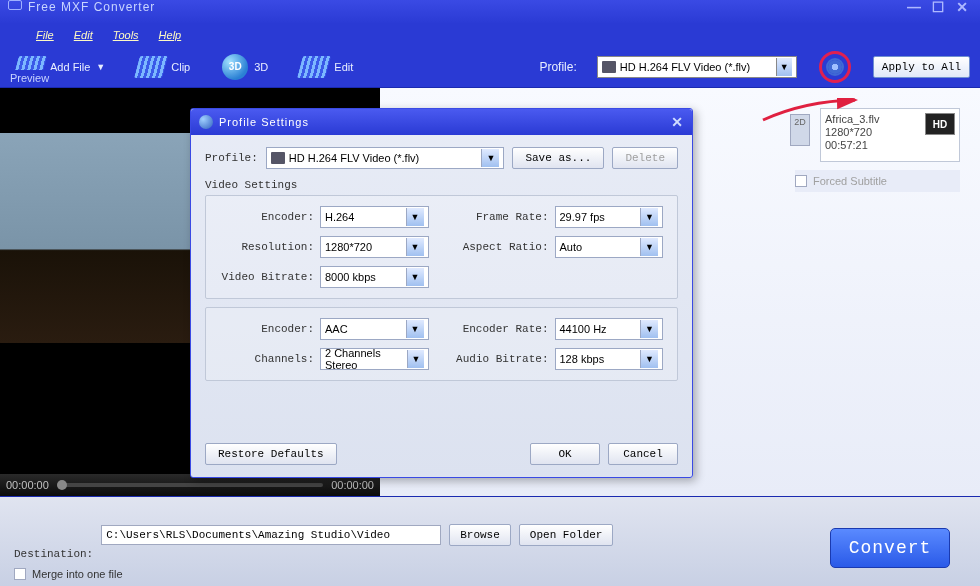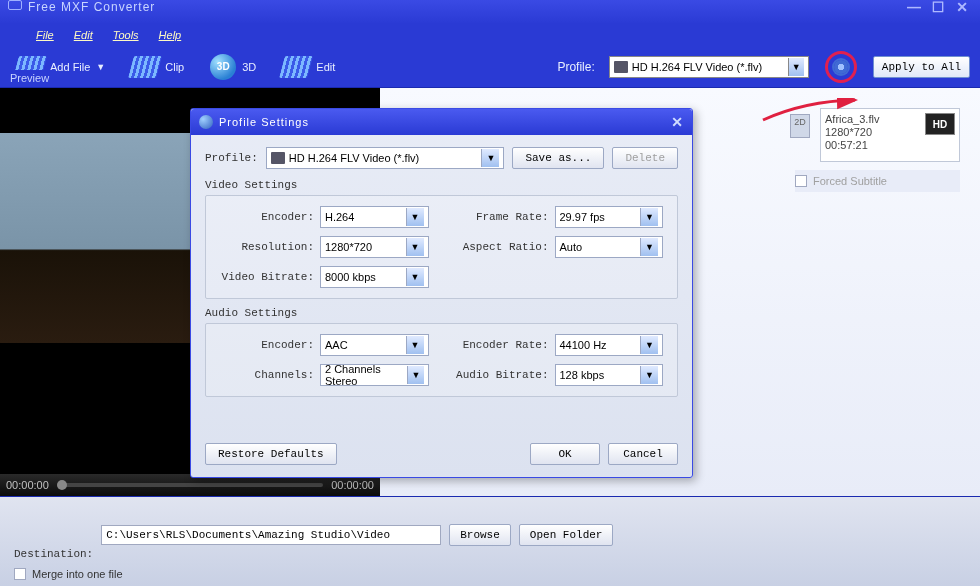--- a/index.html
+++ b/index.html
@@ -11,21 +11,21 @@
 .titlebar .title { flex: 1; letter-spacing: 1px; font-size: 12px; }
 .titlebar .win-controls { display: flex; gap: 4px; }
 .titlebar .win-btn { width: 20px; height: 16px; color: #aeb8ff; cursor: pointer; text-align: center; line-height: 14px; font-size: 14px; font-weight: bold; }
 
 
 .menubar { height: 22px; background: #2a3ad4; display: flex; align-items: center; padding-left: 36px; gap: 20px; }
 .menubar .menu-item { color: #fef9c3; font-size: 12px; cursor: pointer; font-style: italic; }
 .menubar .menu-item .ul { text-decoration: underline; }
 
 
-.toolbar { height: 42px; background: #2a3ad4; display: flex; align-items: center; padding: 0 10px; gap: 14px; border-bottom: 1px solid #1a2ab0; }
+.toolbar { height: 42px; background: #2a3ad4; display: flex; align-items: center; padding: 0 10px; gap: 20px; border-bottom: 1px solid #1a2ab0; }
 .tool-btn { display: flex; align-items: center; gap: 6px; color: #e8eeff; cursor: pointer; padding: 3px 6px; font-size: 12px; }
 .tool-icon { width: 28px; height: 22px; display: inline-block; }
 .film-icon { background: repeating-linear-gradient(90deg,#7cb8ff,#7cb8ff 3px,#3a5ae8 3px,#3a5ae8 6px); transform: skewX(-15deg); border-radius: 2px; }
 .orb-3d { width: 26px; height: 26px; border-radius: 50%; background: radial-gradient(circle at 30% 30%, #a0e0ff, #2a80d4 70%); display: flex; align-items: center; justify-content: center; color: #fff; font-weight: bold; font-size: 10px; }
 .dropdown-arrow { font-size: 9px; }
 .toolbar .spacer { flex: 1; }
 .profile-label { color: #e8eeff; font-size: 12px; }
 .profile-select { height: 22px; width: 200px; background: #fff; border: 1px solid #888; display: flex; align-items: center; padding: 0 4px; font-family: "Courier New", monospace; font-size: 11px; }
 .profile-select .sel-icon { width: 14px; height: 12px; background: #556; margin-right: 4px; border-radius: 1px; }
 .profile-select .dd { margin-left: auto; width: 16px; height: 18px; background: linear-gradient(#e0eaff,#a0c0f0); border-left: 1px solid #888; text-align: center; font-size: 9px; line-height: 18px; }
@@ -43,21 +43,21 @@
 .slider-thumb { position: absolute; left: 0; top: -3px; width: 10px; height: 10px; border-radius: 50%; background: #888; }
 .player-controls { position: absolute; bottom: -46px; left: 0; width: 380px; height: 46px; background: linear-gradient(#e8ecf4,#c8d0e0); border-top: 1px solid #a0a8c0; display: flex; align-items: center; gap: 6px; padding: 0 10px; }
 .pc-btn { width: 24px; height: 24px; border-radius: 50%; background: radial-gradient(circle at 30% 30%,#fff,#c0c8d8); border: 1px solid #8090b0; display: flex; align-items: center; justify-content: center; cursor: pointer; font-size: 10px; color: #304070; }
 .pc-btn.play { background: radial-gradient(circle at 30% 30%,#8ac0ff,#2050c0); color: #fff; width: 26px; height: 26px; }
 .pc-btn.camera { border-radius: 3px; background: linear-gradient(#555,#222); color: #eee; width: 28px; }
 
 .right-pane { flex: 1; background: linear-gradient(#f8faff,#e8ecf8); position: relative; }
 .file-card { position: absolute; top: 20px; right: 20px; width: 140px; height: 54px; background: #fff; border: 1px solid #c0c8d8; display: flex; padding: 4px; font-family: "Courier New", monospace; font-size: 10px; }
 .file-info { flex: 1; line-height: 13px; color: #444; }
 .hd-badge { width: 30px; height: 22px; background: #222; color: #fff; font-weight: bold; font-size: 10px; display: flex; align-items: center; justify-content: center; border: 1px solid #888; margin-left: 19px; }
-.badge-2d { position: absolute; top: 26px; right: 170px; width: 20px; height: 24px; background: #d0d8e8; border: 1px solid #a0a8c0; font-size: 9px; text-align: center; line-height: 14px; color: #666; }
+.badge-2d { position: absolute; top: 26px; right: 170px; width: 20px; height: 32px; background: #d0d8e8; border: 1px solid #a0a8c0; font-size: 9px; text-align: center; line-height: 14px; color: #666; }
 .forced-sub { position: absolute; top: 82px; right: 20px; width: 165px; height: 22px; display: flex; align-items: center; gap: 6px; color: #a0a0a0; font-family: "Courier New", monospace; font-size: 11px; background:#e8ecf8; }
 .cb { width: 12px; height: 12px; border: 1px solid #a0a8c0; background: #fff; }
 
 
 .arrow { position: absolute; top: 98px; left: 755px; width: 110px; height: 30px; pointer-events: none; z-index: 100; }
 
 
 .dest-bar { position: absolute; left: 0; right: 0; bottom: 0; height: 90px; background: linear-gradient(#e0e4f0,#c8d0e4); border-top: 1px solid #1a2ab0; padding: 12px 14px 10px; }
 .dest-row { display: flex; align-items: center; gap: 8px; }
 .dest-label { font-family: "Courier New", monospace; font-size: 11px; color: #333; margin-top: 39px; }
@@ -243,21 +243,20 @@
               <span class="sl">Aspect Ratio:</span>
               <div class="m-select">
                 <span>Auto</span>
                 <span class="dd">▼</span>
               </div>
             </div>
         </div>
       </div>
     </div>
 
-    <div class="group-label">Audio Settings</div>
     <div class="group-box">
       <div class="setting-grid">
         <div class="setting-col">
           <div class="setting-row">
               <span class="sl">Encoder:</span>
               <div class="m-select">
                 <span>AAC</span>
                 <span class="dd">▼</span>
               </div>
             </div>
@@ -301,13 +300,14 @@
   <div class="dest-row">
     <span class="dest-label">Destination:</span>
     <input class="dest-input" value="C:\Users\RLS\Documents\Amazing Studio\Video" style="">
     <button class="small-btn">Browse</button>
     <button class="small-btn">Open Folder</button>
   </div>
   <div class="merge-row">
     <div class="cb"></div>
     <span>Merge into one file</span>
   </div>
+  <button class="convert-btn">Convert</button>
 </div>
 
 </body></html>

